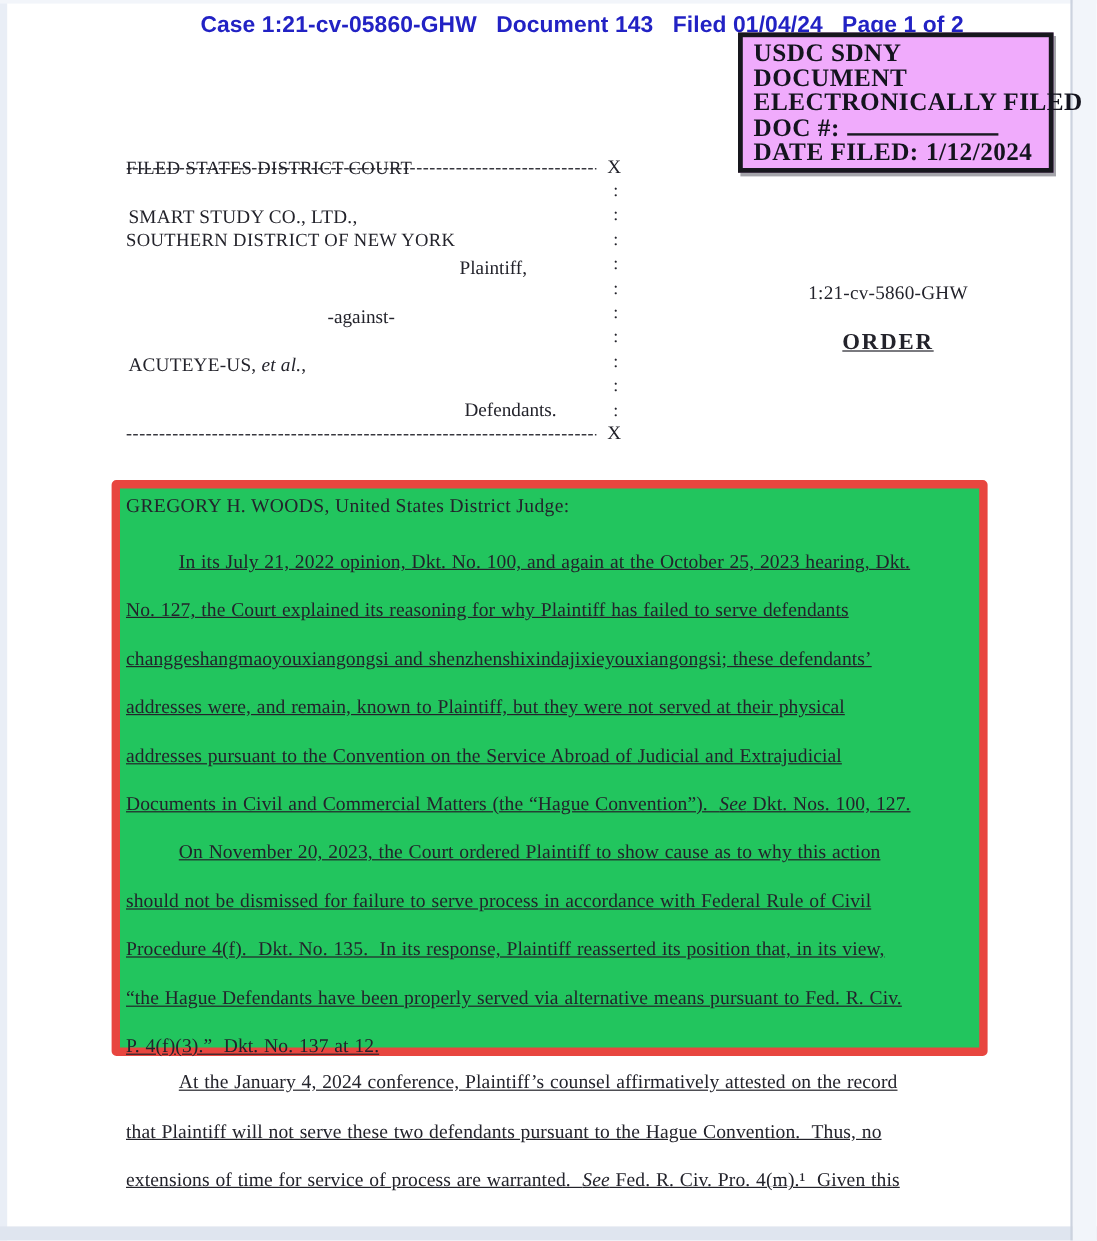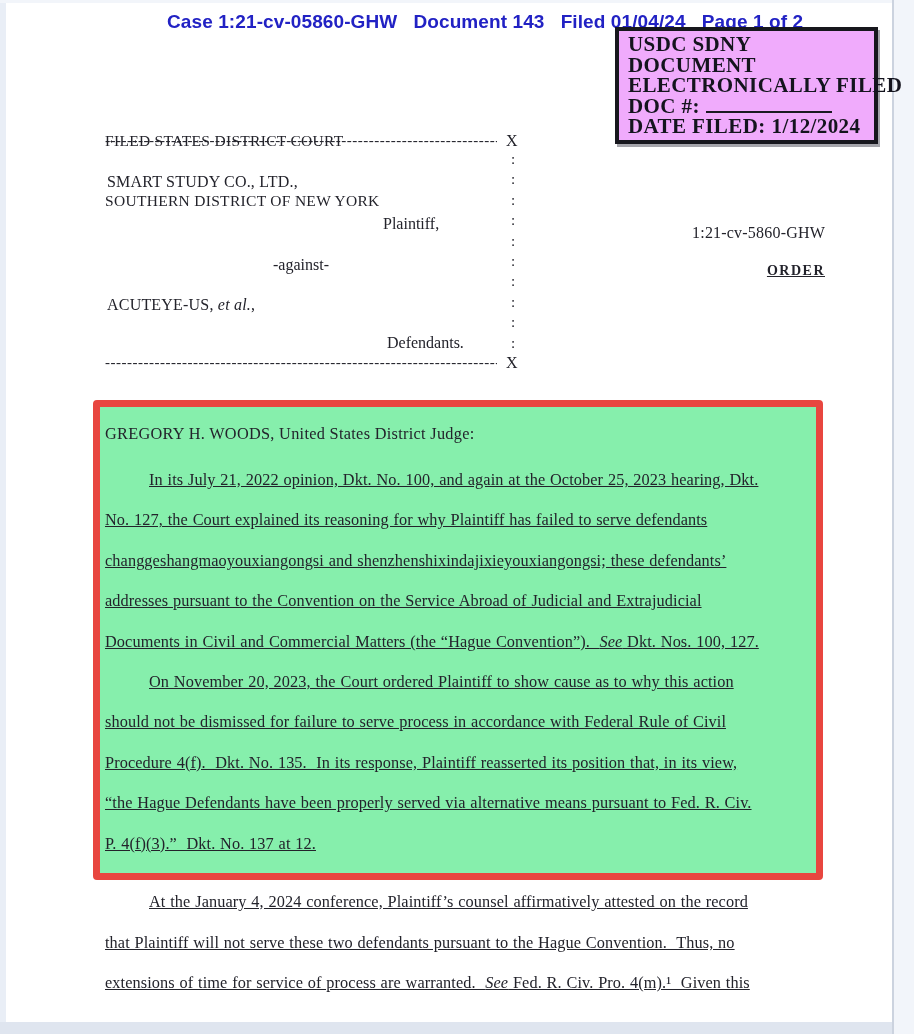--- a/index.html
+++ b/index.html
@@ -43,29 +43,29 @@
   .dashline-2{top:353px;}
 
   .colons{position:absolute;left:511px;top:149px;font-size:15px;line-height:20.4px;
     white-space:pre-line;}
   .party-plaintiff{position:absolute;left:107px;top:173px;font-size:16px;letter-spacing:0.2px;}
   .label-plaintiff{position:absolute;left:383px;top:215px;font-size:16px;}
   .label-against{position:absolute;left:273px;top:256px;font-size:16px;}
   .party-defendant{position:absolute;left:107px;top:296px;font-size:16px;letter-spacing:0.2px;}
   .label-defendants{position:absolute;left:387px;top:334px;font-size:16px;}
 
-  .caseref{position:absolute;left:655px;top:224px;width:170px;text-align:right;}
+  .caseref{position:absolute;left:655px;top:236px;width:170px;text-align:center;}
   .case-number{font-size:16px;letter-spacing:0.2px;}
-  .order-label{margin-top:21px;font-size:14px;font-weight:bold;letter-spacing:1.5px;
+  .order-label{margin-top:21px;font-size:19px;font-weight:bold;letter-spacing:1.5px;
     text-decoration:underline;}
 
   .redbox{
     position:absolute;left:93px;top:400px;width:730px;height:480px;
     box-sizing:border-box;border:7px solid #e8463f;border-radius:4px;
-    padding:17px 0 0 5px;background:#86efac;
+    padding:5px 0 0 5px;background:#22c55e;
   }
   .judge-line{height:36px;font-size:16.3px;letter-spacing:0.3px;white-space:pre;}
   .doc-line{line-height:40.4px;font-size:16.3px;white-space:pre;letter-spacing:0.1px;
     word-spacing:0.6px;text-decoration:underline;}
   .doc-line.indent{padding-left:44px;}
   .afterlines{position:absolute;left:105px;top:882px;}
   .afterlines .doc-line{line-height:40.7px;}
 </style>
 </head>
 <body>
@@ -118,20 +118,21 @@
     <div class="case-number">1:21-cv-5860-GHW</div>
     <div class="order-label">ORDER</div>
   </div>
 
   <div class="redbox">
     <div class="judge-line">GREGORY H. WOODS, United States District Judge:</div>
     <div>
         <div class="doc-line indent">In its July 21, 2022 opinion, Dkt. No. 100, and again at the October 25, 2023 hearing, Dkt.</div>
         <div class="doc-line">No. 127, the Court explained its reasoning for why Plaintiff has failed to serve defendants</div>
         <div class="doc-line">changgeshangmaoyouxiangongsi and shenzhenshixindajixieyouxiangongsi; these defendants’</div>
+        <div class="doc-line">addresses were, and remain, known to Plaintiff, but they were not served at their physical</div>
         <div class="doc-line">addresses pursuant to the Convention on the Service Abroad of Judicial and Extrajudicial</div>
         <div class="doc-line">Documents in Civil and Commercial Matters (the “Hague Convention”).  <i>See</i> Dkt. Nos. 100, 127.</div>
         <div class="doc-line indent">On November 20, 2023, the Court ordered Plaintiff to show cause as to why this action</div>
         <div class="doc-line">should not be dismissed for failure to serve process in accordance with Federal Rule of Civil</div>
         <div class="doc-line">Procedure 4(f).  Dkt. No. 135.  In its response, Plaintiff reasserted its position that, in its view,</div>
         <div class="doc-line">“the Hague Defendants have been properly served via alternative means pursuant to Fed. R. Civ.</div>
         <div class="doc-line">P. 4(f)(3).”  Dkt. No. 137 at 12.</div>
       </div>
   </div>
 

